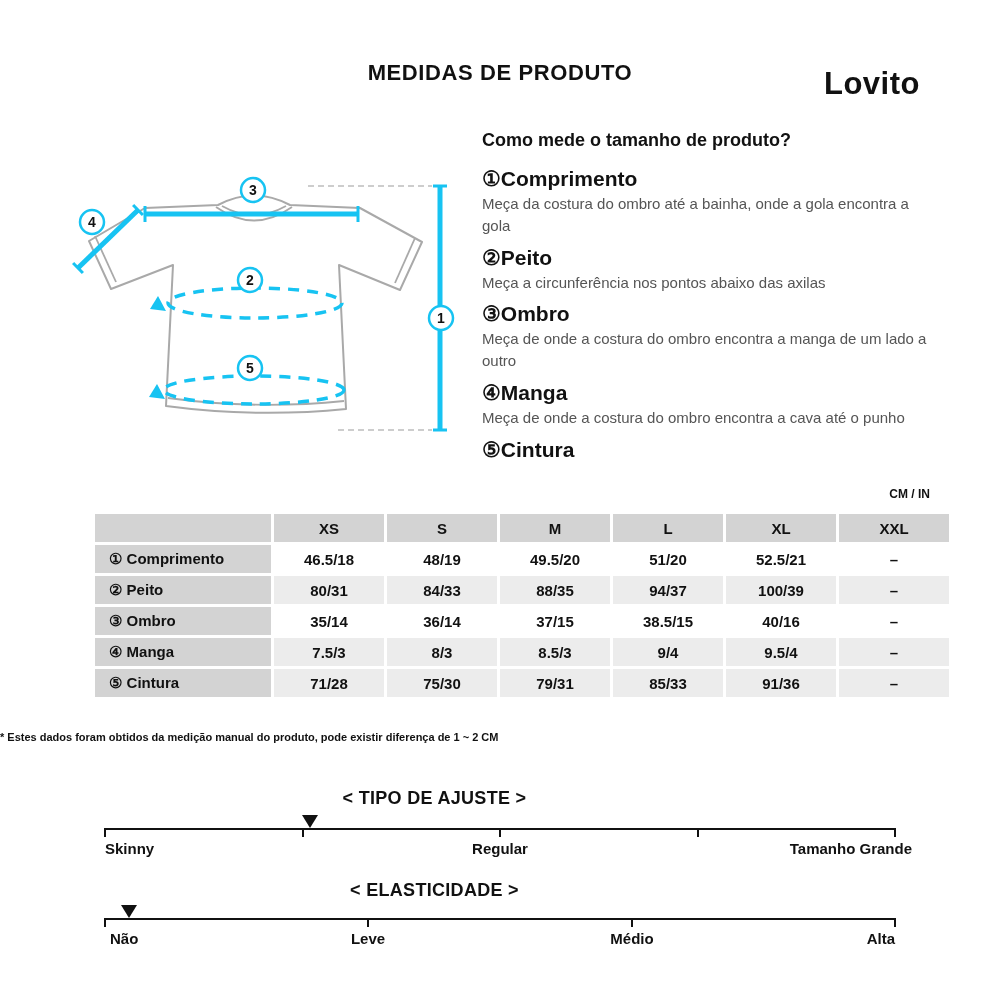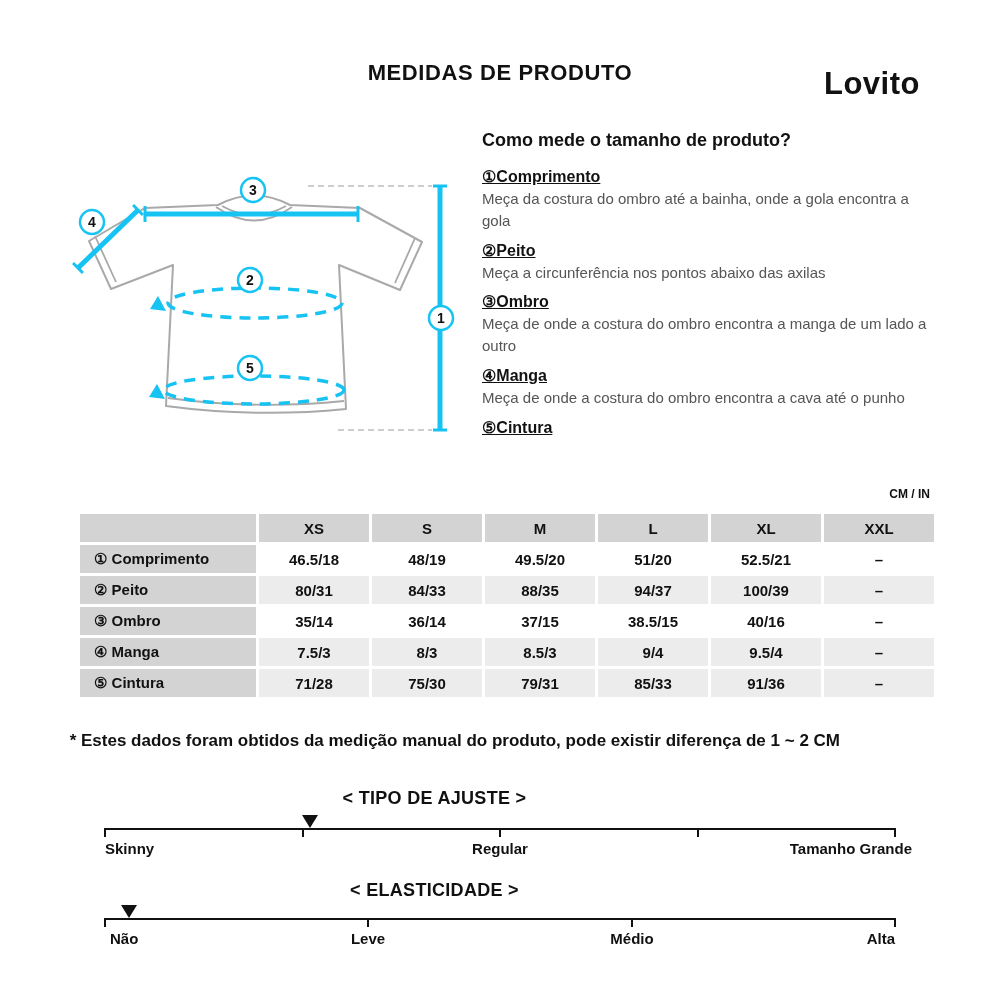--- a/index.html
+++ b/index.html
@@ -25,36 +25,36 @@
   .shirt-line { fill:none; stroke:#a9a9a9; stroke-width:1.8; }
   .dash-gray { stroke:#bdbdbd; stroke-width:1.6; stroke-dasharray:6 4; }
   .cyl { stroke:#17c3f2; stroke-width:5; stroke-linecap:butt; }
   .cycap { stroke:#17c3f2; stroke-width:3; }
   .cyellipse { fill:none; stroke:#17c3f2; stroke-width:3.5; stroke-dasharray:11 8; }
   .callout-circle { fill:#fff; stroke:#17c3f2; stroke-width:2.5; }
   .diagram text { font-family:"Liberation Sans",sans-serif; font-size:14px; font-weight:bold; fill:#111; text-anchor:middle; }
   
   .guide { position:absolute; left:482px; top:130px; width:456px; }
   .guide h2 { margin:0 0 16px 0; font-size:18px; font-weight:bold; }
-  .g-label { font-size:16px; font-weight:bold; margin-top:9px;text-decoration:underline; }
+  .g-label { font-size:21px; font-weight:bold; margin-top:9px; }
   .g-desc { font-size:15px; color:#555; line-height:1.45; margin-top:2px; }
   
   .unit { position:absolute; top:487px; right:70px; font-size:12px; font-weight:bold; }
   .size-table {
-    position:absolute; left:80px; top:514px;
+    position:absolute; left:95px; top:514px;
     display:grid; grid-template-columns:176px repeat(6,110px); gap:3px;
     font-size:15px; font-weight:bold;
   }
   .size-table > div { height:28px; display:flex; align-items:center; justify-content:center; background:#fff; }
   .size-table .hd { background:#d3d3d3; }
   .size-table .rl { background:#d3d3d3; justify-content:flex-start; padding-left:14px; }
   .size-table .alt { background:#ececec; }
   .footnote {
     position:absolute; top:731px; left:0; width:840px; margin:0;
-    text-align:right; font-size:17px; font-weight:bold;
+    text-align:left; font-size:11px; font-weight:bold;
   }
   
   .scale-title { position:absolute; left:0; width:869px; margin:0; text-align:center; font-size:18px; font-weight:bold; letter-spacing:.3px; }
   #fit-title { top:788px; }
   #ela-title { top:880px;text-align:center; }
   .scale-line { position:absolute; left:105px; width:790px; height:2px; background:#111; }
   #fit-line { top:828px; }
   #ela-line { top:918px; }
   .tick { position:absolute; top:0; width:2px; height:9px; background:#111; transform:translateX(-50%); }
   .marker {

